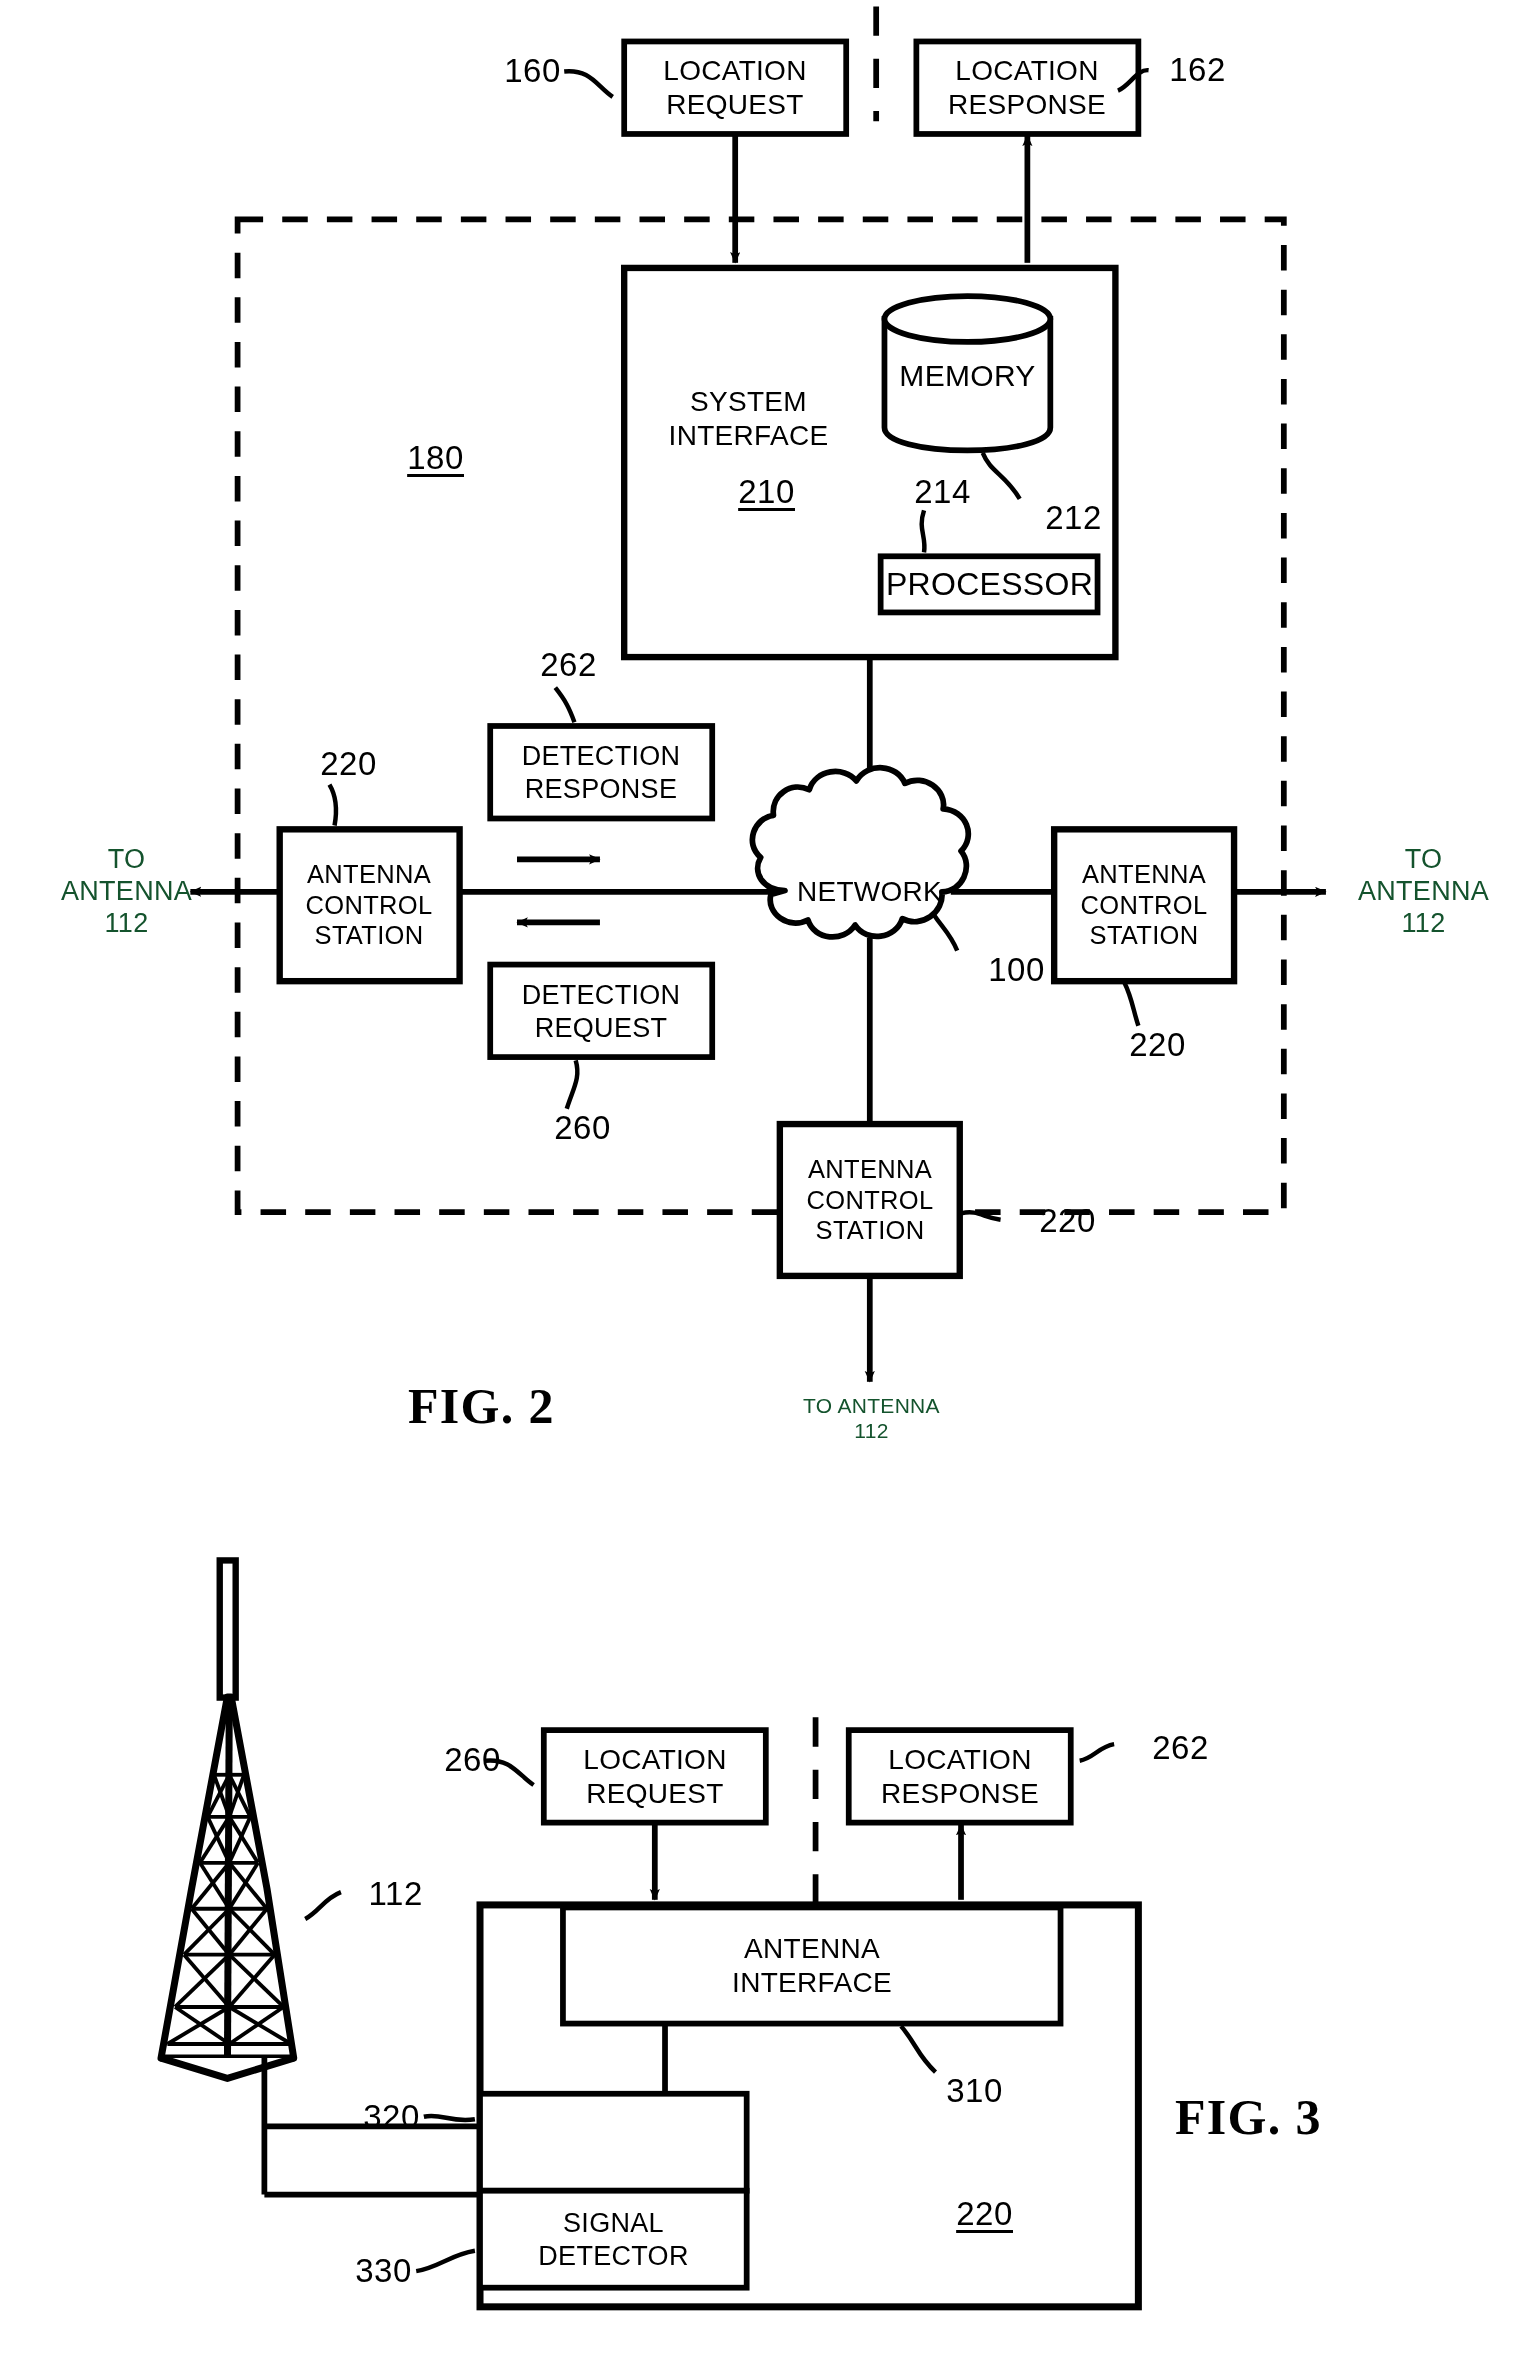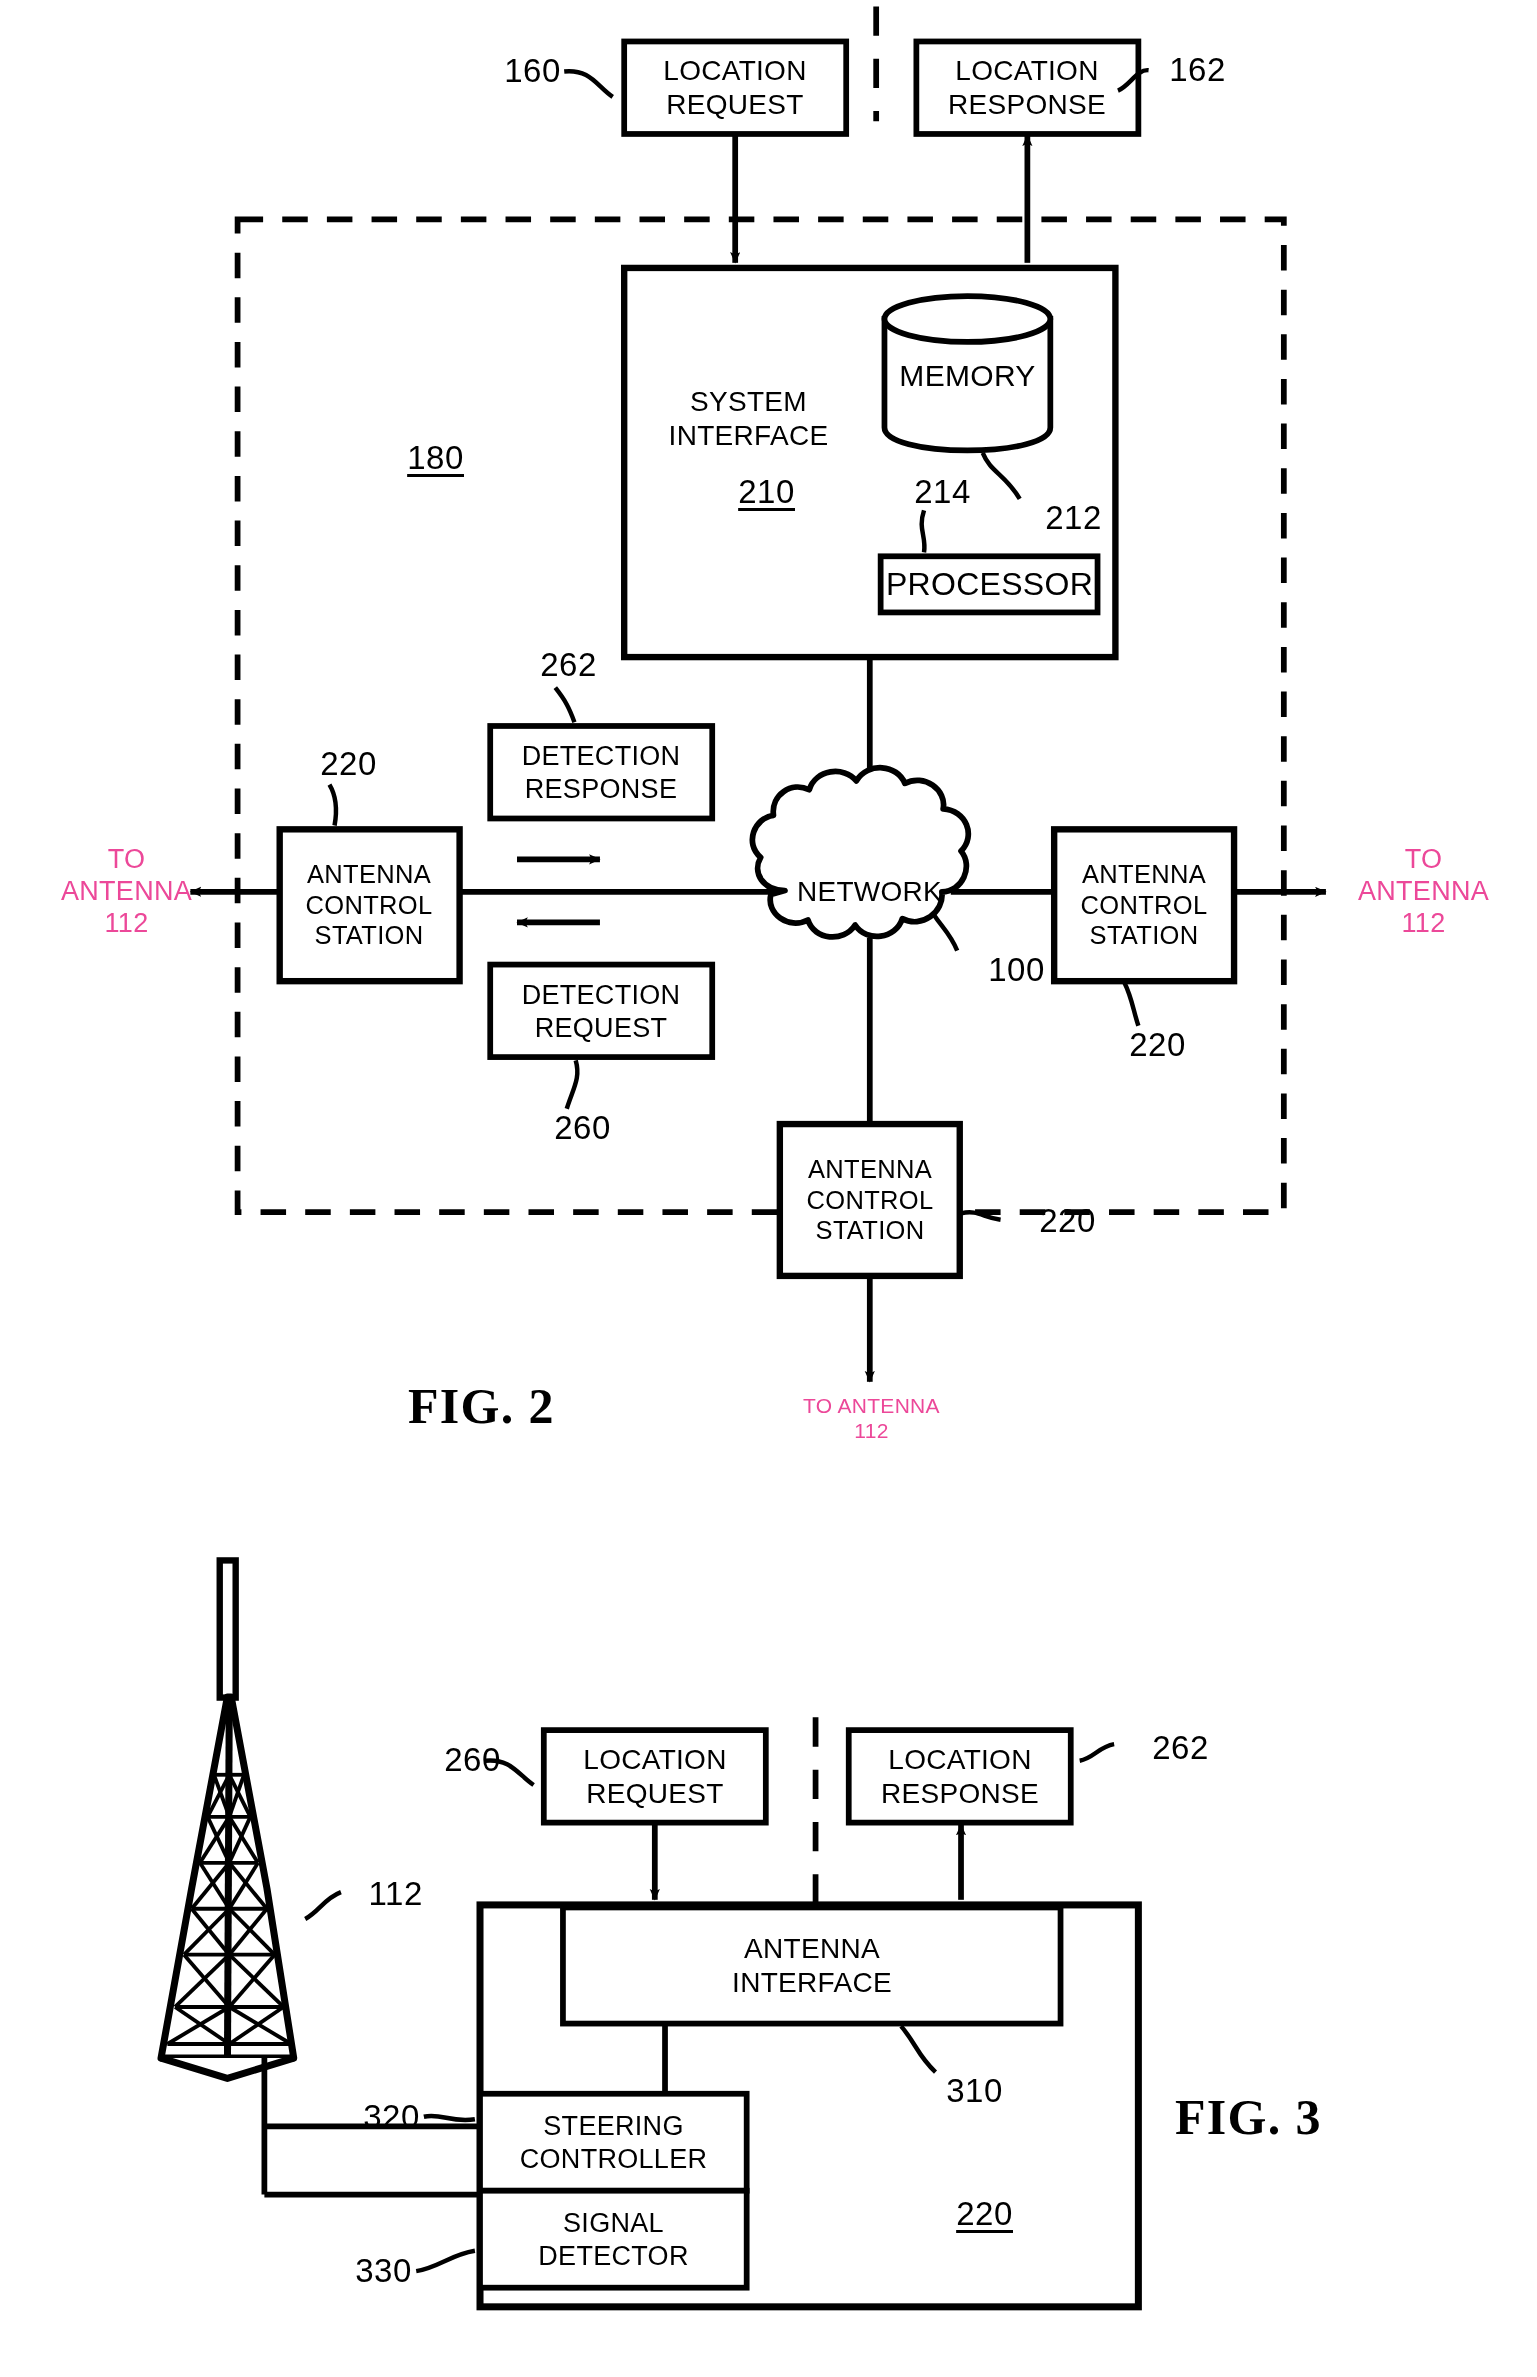--- a/index.html
+++ b/index.html
@@ -16,21 +16,21 @@
   }
   .svgroot{position:absolute;left:0;top:0;width:1538px;height:2377px;}
 
   
   .lbl{
     position:absolute;
     text-align:center;
     line-height:1.18;
     letter-spacing:0.3px;
     white-space:pre-line;
-    color:#ec4899;
+    color:#14532d;
   }
   .boxtext{
     position:absolute;
     display:flex;
     align-items:center;
     justify-content:center;
     text-align:center;
     line-height:1.2;
     white-space:pre-line;
     letter-spacing:0.3px;
@@ -314,22 +314,20 @@
   <div class="num" style="left:412px;top:1741px;width:89px;">260</div>
 
   <div class="boxtext" style="left:849px;top:1730px;width:222px;height:93px;font-size:28px;">LOCATION
 RESPONSE</div>
   <div class="num" style="left:1120px;top:1729px;width:89px;">262</div>
 
   <div class="boxtext" style="left:563px;top:1908px;width:498px;height:116px;font-size:28px;">ANTENNA
 INTERFACE</div>
   <div class="num" style="left:914px;top:2072px;width:89px;">310</div>
 
-  <div class="boxtext" style="left:480px;top:2094px;width:267px;height:97px;font-size:27px;">STEERING
-CONTROLLER</div>
   <div class="num" style="left:331px;top:2098px;width:89px;">320</div>
 
   <div class="boxtext" style="left:480px;top:2191px;width:267px;height:97px;font-size:27px;">SIGNAL
 DETECTOR</div>
   <div class="num" style="left:323px;top:2252px;width:89px;">330</div>
 
   <div class="num u" style="left:924px;top:2195px;width:89px;">220</div>
 
   <div class="figcap" style="left:1175px;top:2088px;">FIG. 3</div>
 

